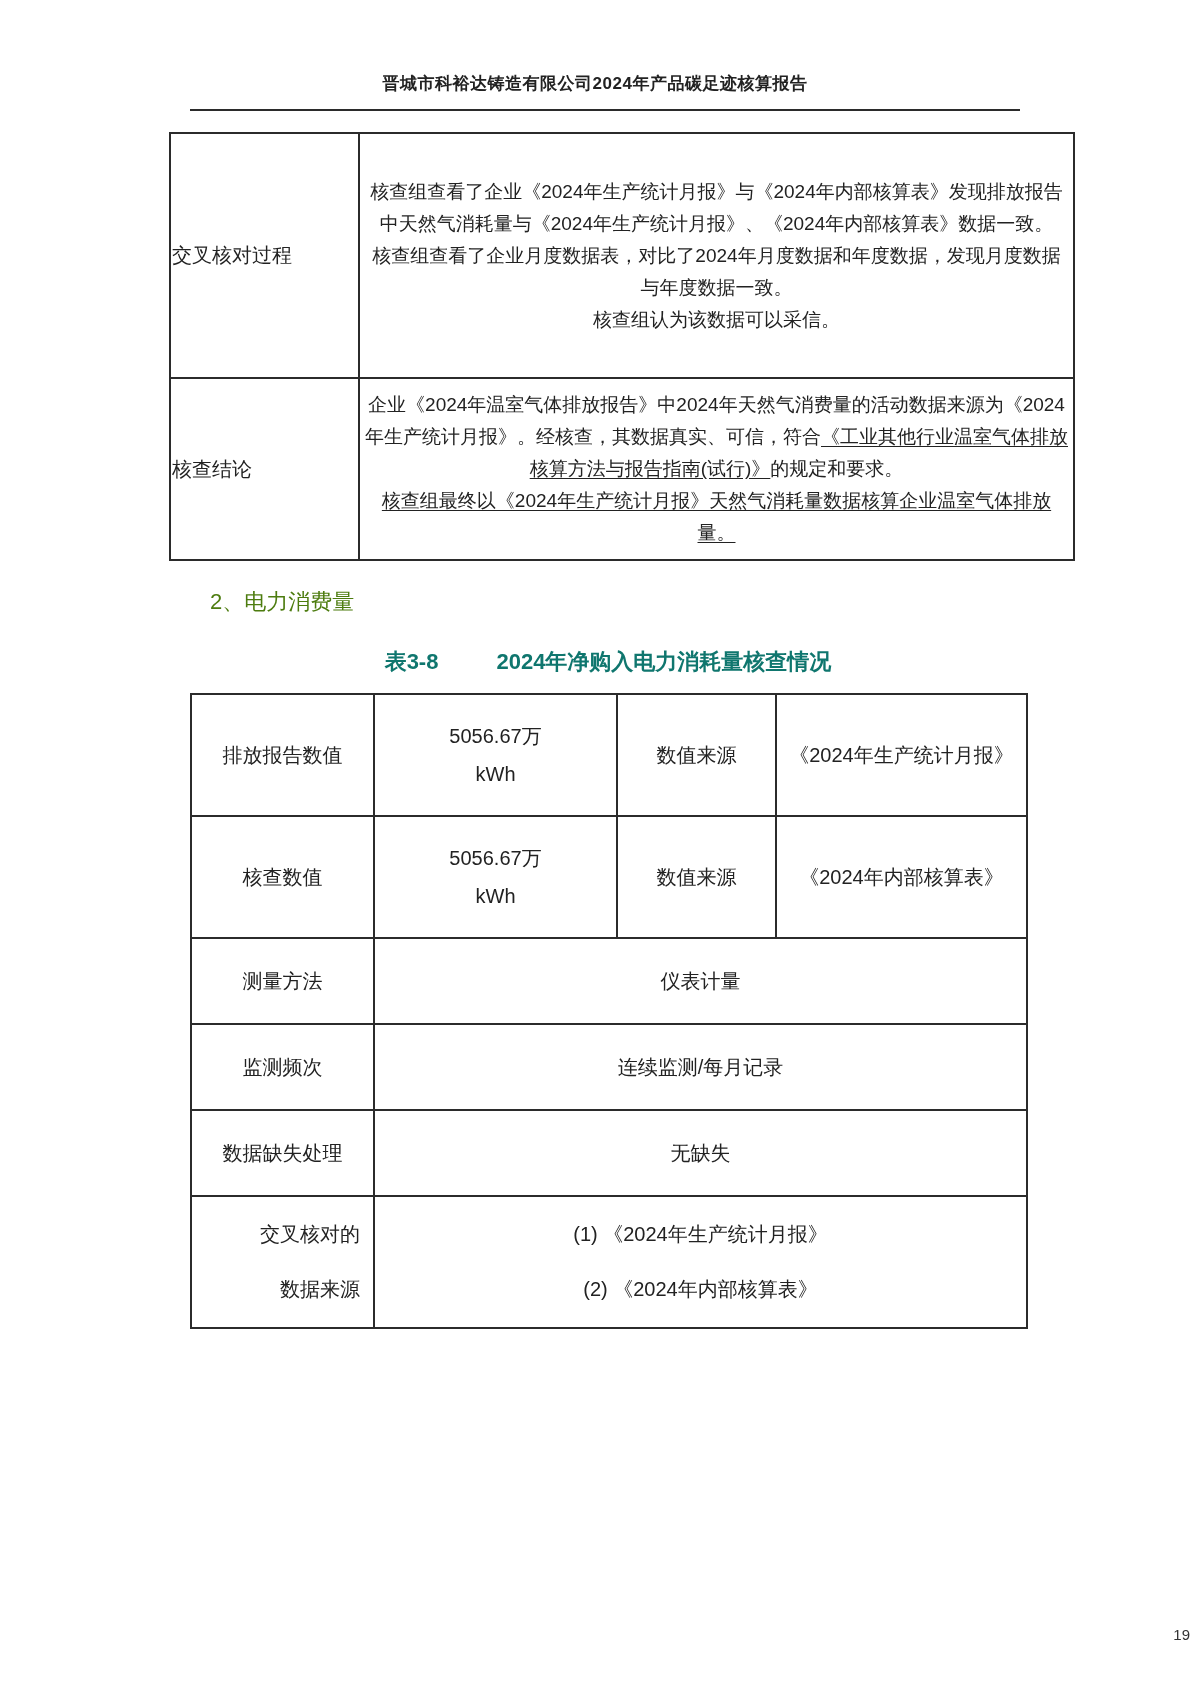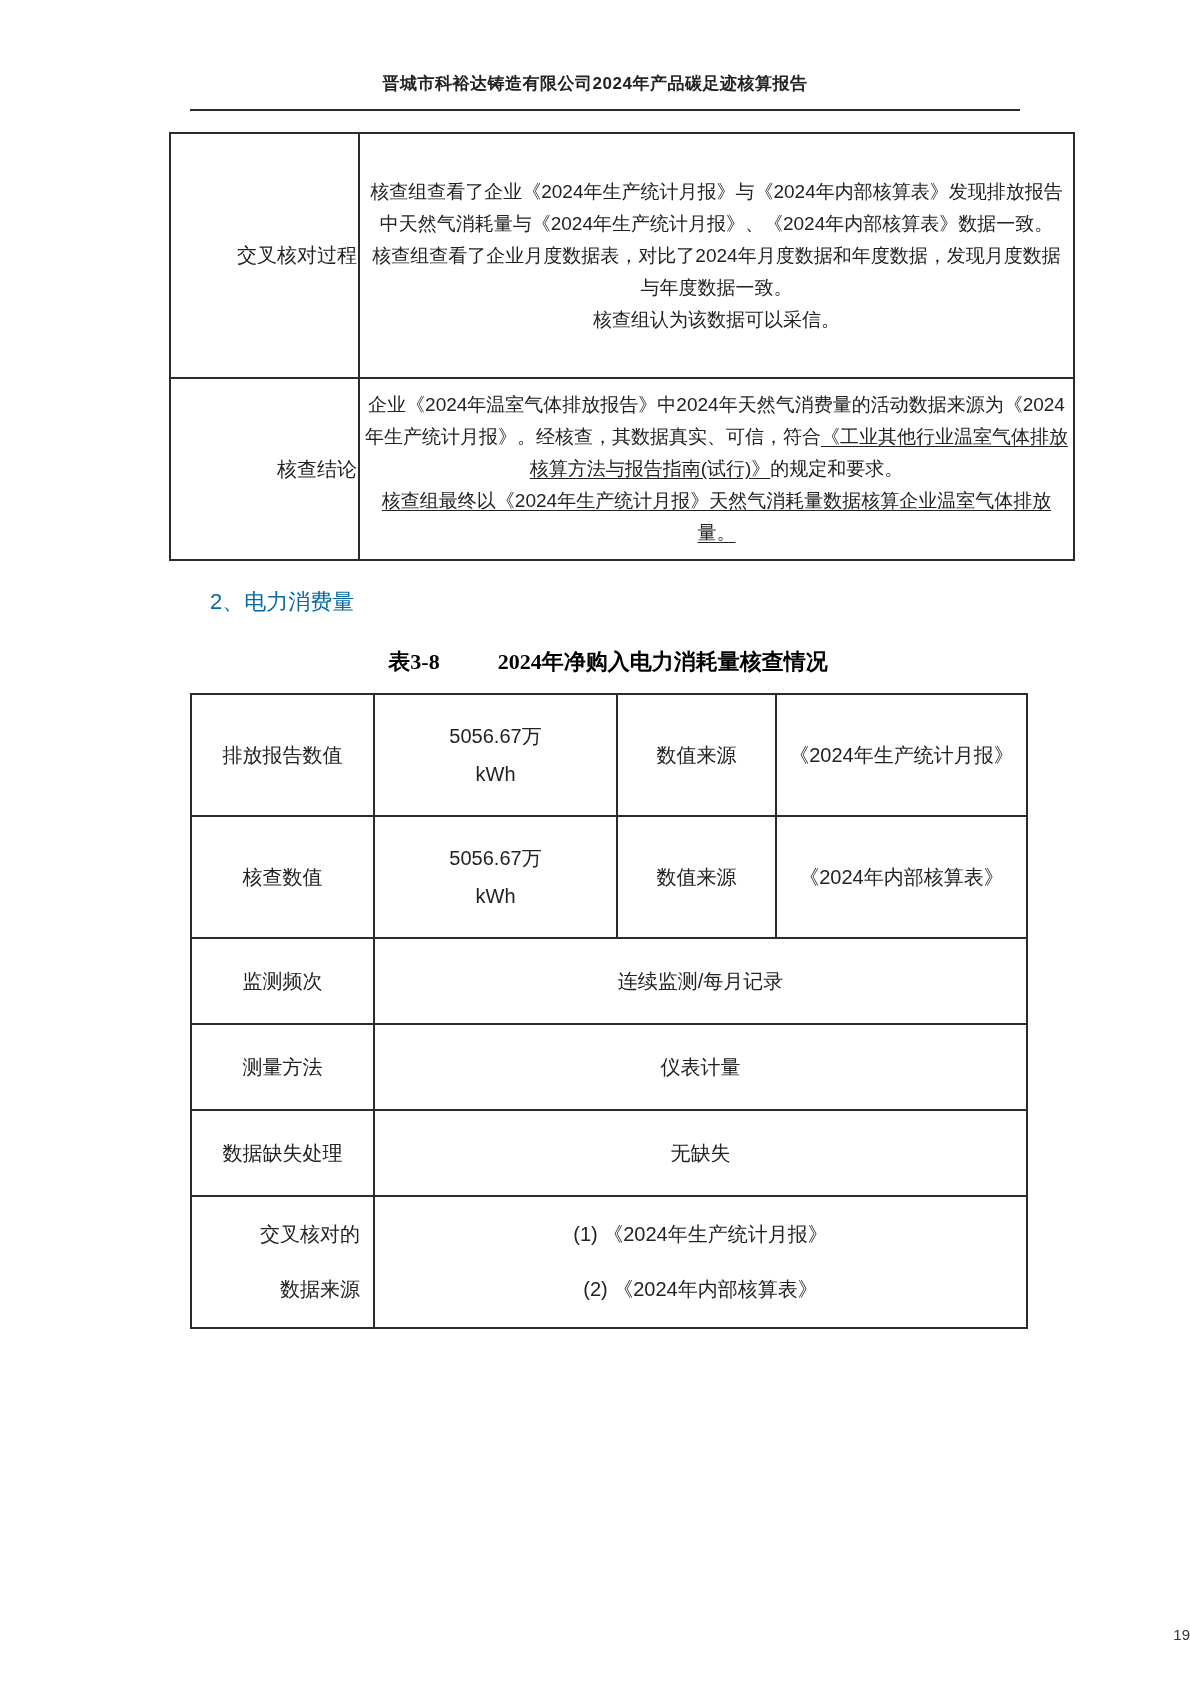--- a/index.html
+++ b/index.html
@@ -16,31 +16,31 @@
   .hdr-title{font-size:17px;font-weight:bold;color:#222;letter-spacing:.5px;}
   .hdr-rule{margin:14px auto 0 190px;width:830px;border-bottom:2px solid #2b2b2b;height:0;}
 
   
   table{border-collapse:collapse;table-layout:fixed;}
   td{border:2px solid #2b2b2b;vertical-align:middle;overflow:hidden;}
   p{margin:0;}
 
   
   .t1{margin:21px 0 0 169px;width:904px;}
-  .t1 .lbl{width:189px;text-align:right;font-size:20px;color:#222;}
+  .t1 .lbl{width:189px;text-align:left;font-size:20px;color:#222;}
   .t1 .cnt{padding:6px 4px;font-size:19px;line-height:32px;text-align:center;color:#222;}
   .t1 .r1 td{height:231px;}
   .t1 .r2 td{height:168px;}
   .t1 u{text-underline-offset:3px;}
 
   
-  .sec-heading{margin:26px 0 4px 210px;font-size:22px;font-weight:500;color:#0369a1;}
+  .sec-heading{margin:26px 0 4px 210px;font-size:22px;font-weight:500;color:#4d7c0f;}
 
   
-  .t2-caption{margin:30px 0 0 190px;width:836px;text-align:center;font-size:22px;font-weight:bold;color:#000000;font-family:Liberation Serif, serif;}
+  .t2-caption{margin:30px 0 0 190px;width:836px;text-align:center;font-size:22px;font-weight:bold;color:#0f766e;}
   .t2-caption .cap-label{margin-right:58px;}
 
   
   .t2{margin:16px 0 0 190px;width:836px;border-radius:9px;}
   .t2 td{font-size:20px;color:#222;text-align:center;}
   .t2 .lblc{padding:4px 6px;}
   .t2 .valc{white-space:pre-line;line-height:38px;padding:10px 6px;}
   .t2 .srcl{padding:4px 6px;}
   .t2 .srcv{padding:4px 6px;}
   .t2 .rv td{height:100px;}
@@ -108,26 +108,26 @@
       <td class="srcv">《2024年生产统计月报》</td>
     </tr>
     <tr class="rv">
       <td class="lblc">核查数值</td>
       <td class="valc">5056.67万
 kWh</td>
       <td class="srcl">数值来源</td>
       <td class="srcv">《2024年内部核算表》</td>
     </tr>
     <tr class="rs">
+      <td class="lblc">测量方法</td>
+      <td colspan="3">仪表计量</td>
+    </tr>
+    <tr class="rs">
       <td class="lblc">监测频次</td>
       <td colspan="3">连续监测/每月记录</td>
-    </tr>
-    <tr class="rs">
-      <td class="lblc">测量方法</td>
-      <td colspan="3">仪表计量</td>
     </tr>
     <tr class="rs">
       <td class="lblc">数据缺失处理</td>
       <td colspan="3">无缺失</td>
     </tr>
     <tr class="rlast">
       <td class="lbl-right">交叉核对的
 数据来源</td>
       <td colspan="3" class="items">
         <div>(1) 《2024年生产统计月报》</div>

